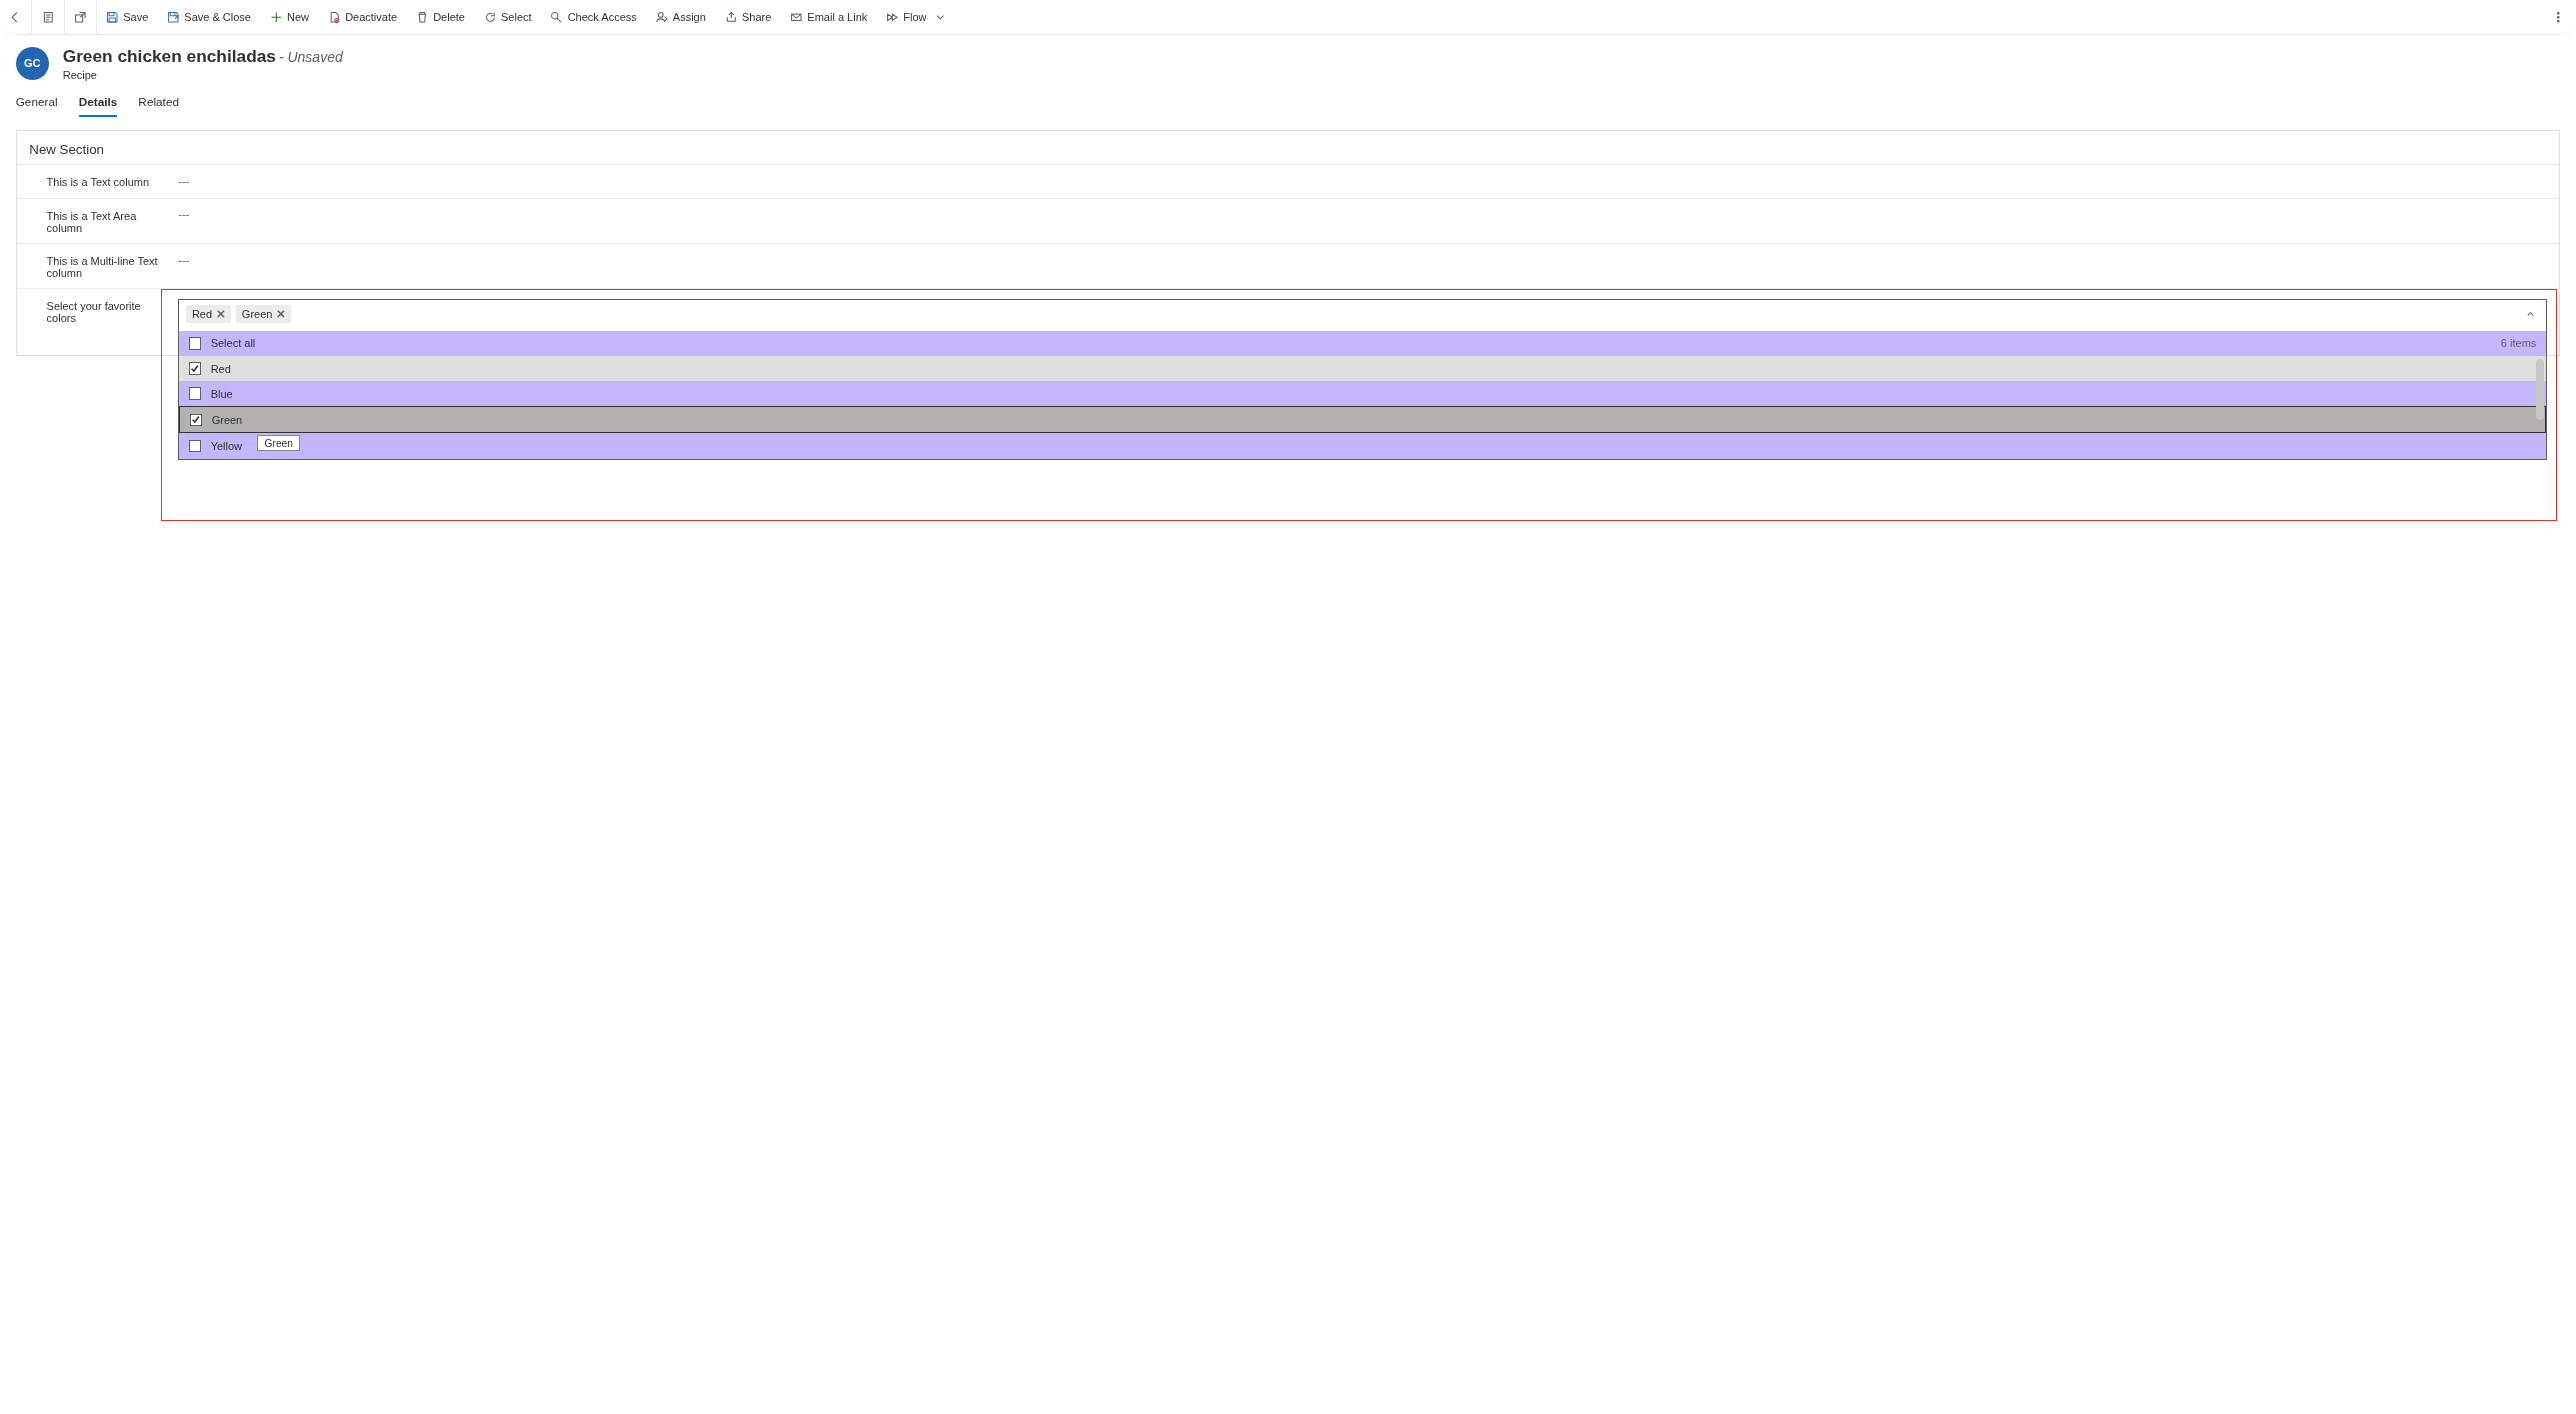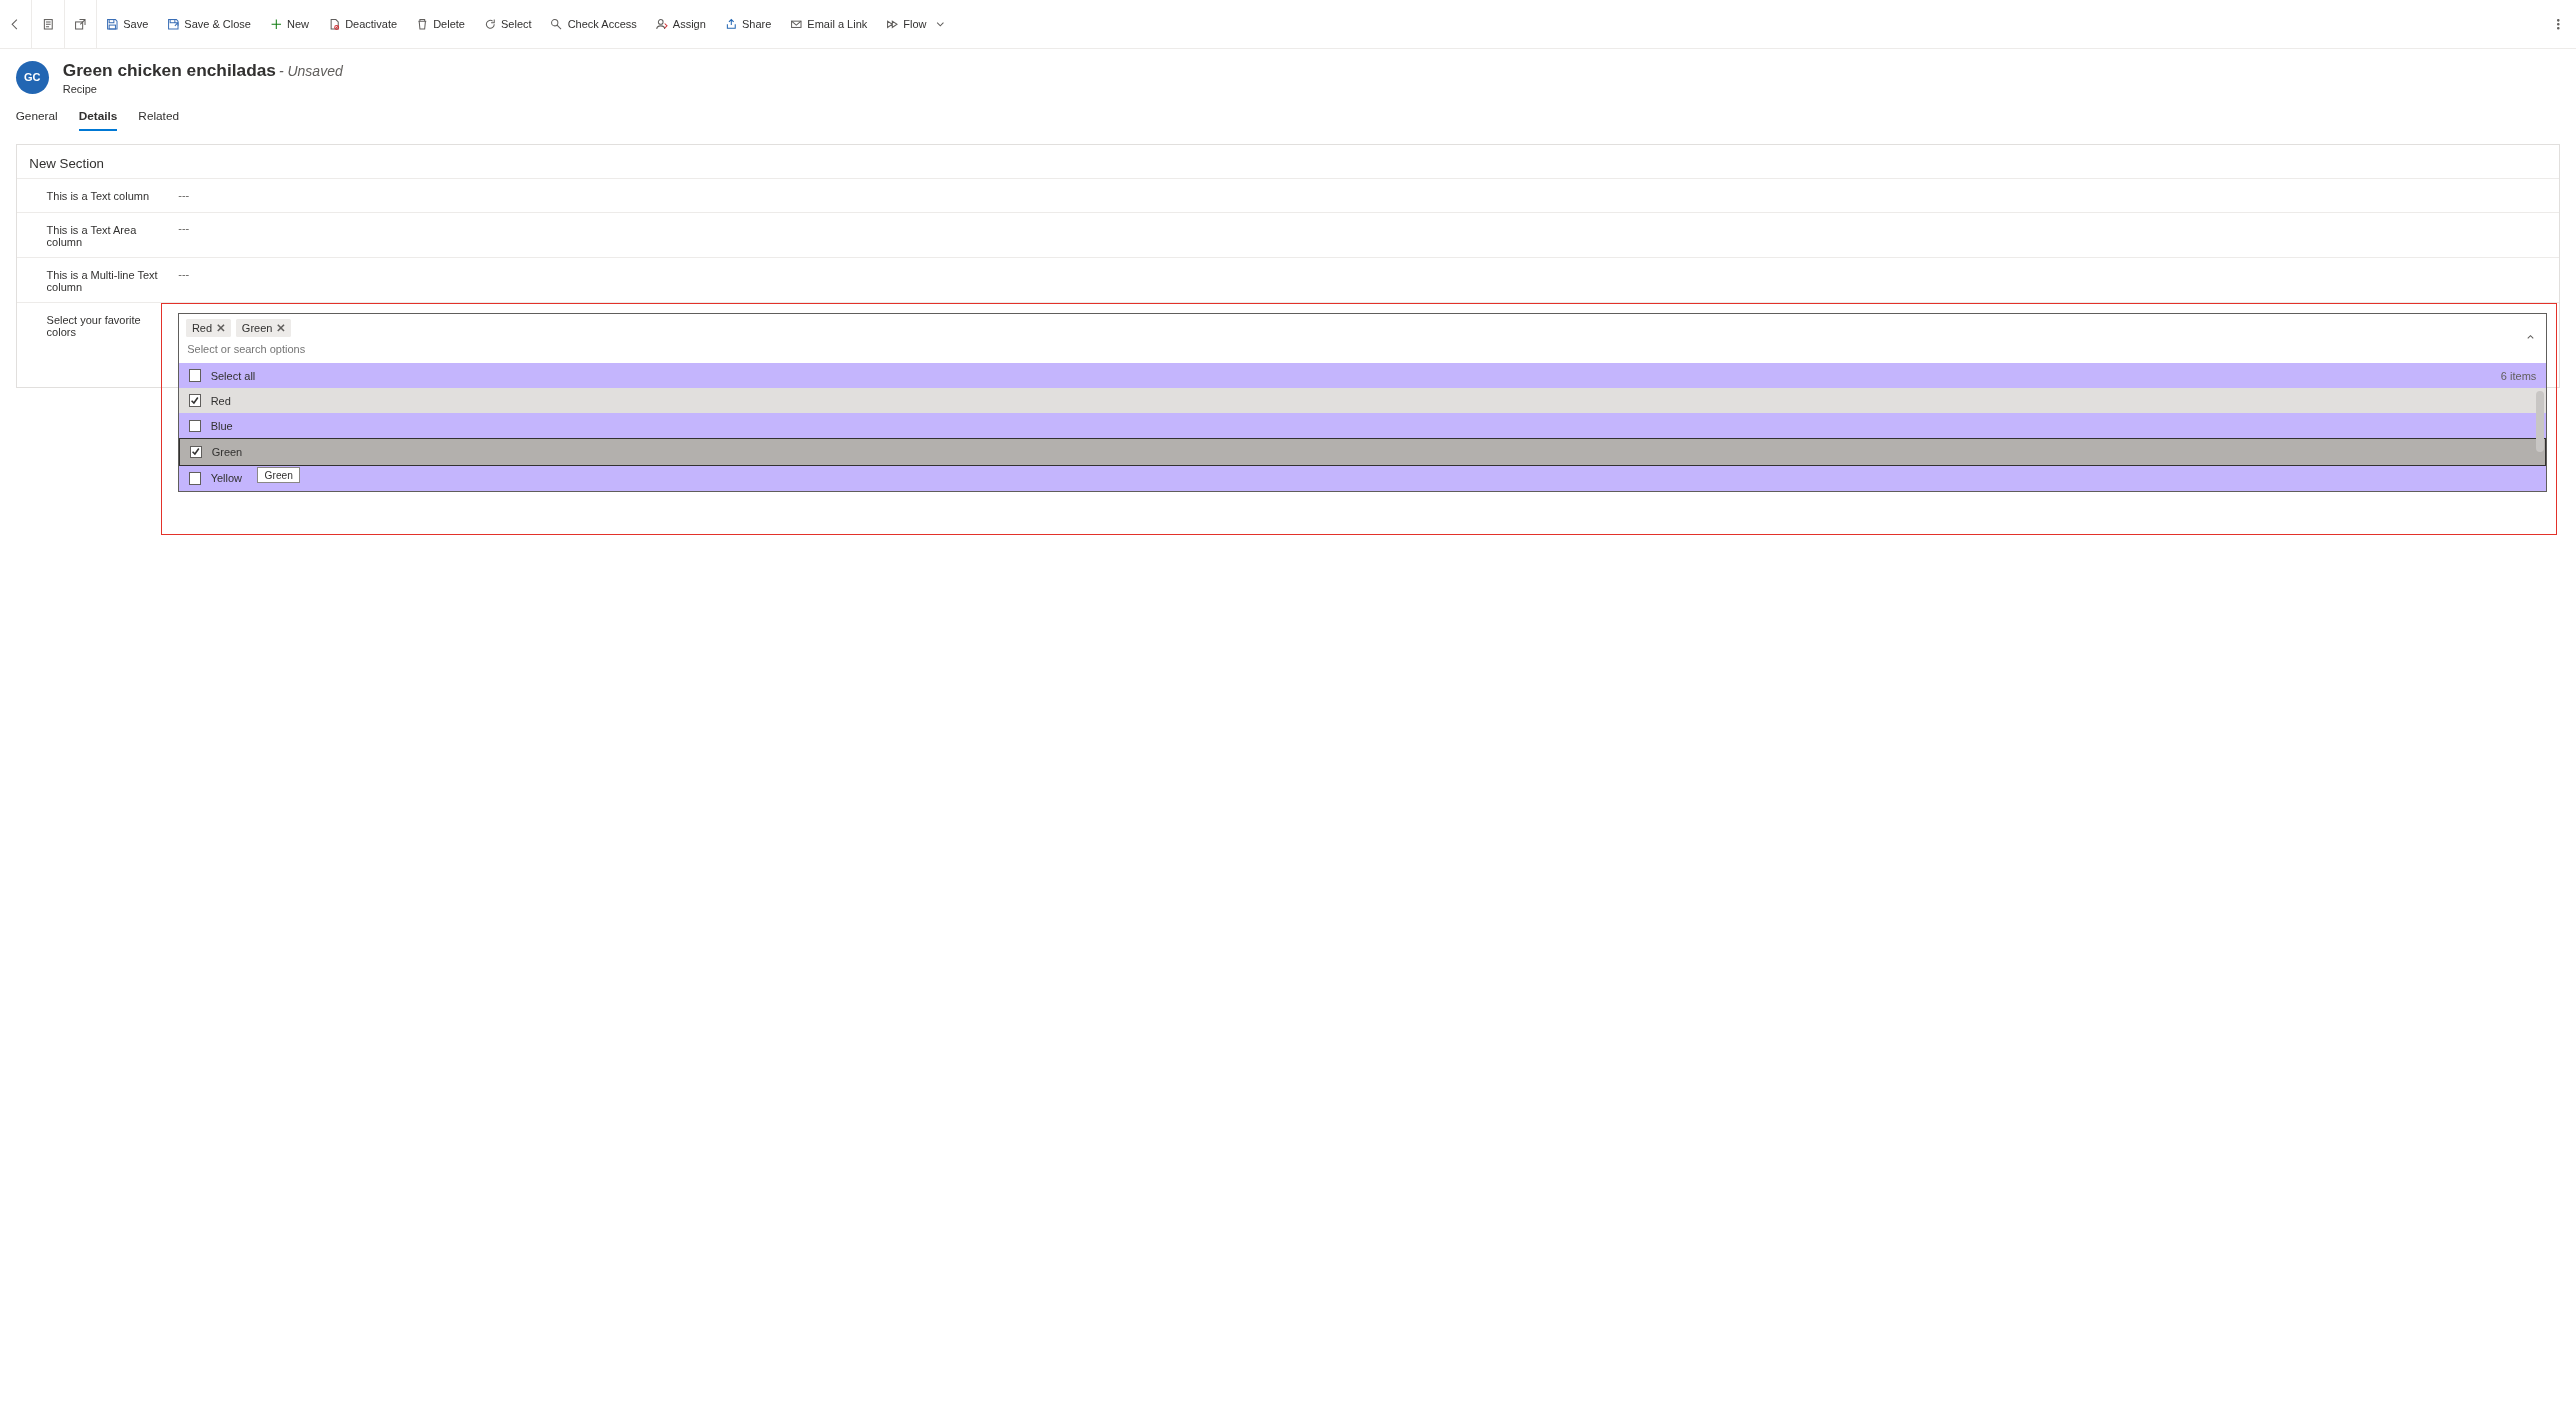--- a/index.html
+++ b/index.html
@@ -1,20 +1,20 @@
 <!DOCTYPE html>
 <html><head>
 <meta charset="utf-8">
 <style>
   * { box-sizing: border-box; margin: 0; padding: 0; }
   html, body { width: 100%; height: 100%; font-family: "Segoe UI", Arial, sans-serif; font-size: 11px; color: #323130; background: #fff; }
   body { overflow-x: hidden; }
 
   
-  .commandbar { height: 49px; border-bottom: 0.8px solid #edebe9; display: flex; align-items: stretch; }
+  .commandbar { height: 35px; border-bottom: 0.8px solid #edebe9; display: flex; align-items: stretch; border-radius: 15px; }
   .cb-btn { display: flex; align-items: center; gap: 4.7px; padding: 0 9.4px; cursor: pointer; color: #323130; }
   .cb-divider { width: 0.8px; background: #edebe9; }
   .cb-icon { width:12.6px; height:12.6px; display:flex; align-items:center; justify-content:center; color:#605e5c; }
   .cb-icon svg { width:12.6px; height:12.6px; stroke:currentColor; fill:none; stroke-width:1.3; }
   .cb-label { font-size: 11px; white-space: nowrap; }
   .cb-end { margin-left:auto; display:flex; align-items:center; padding:0 11px; cursor:pointer; color:#605e5c;}
 
   
   .record-header { display:flex; align-items:center; gap:14px; padding:11px 15.7px 3.1px 15.7px; }
   .avatar { width:33px; height:33px; border-radius:50%; background:#2266b3; color:#fff; display:flex; align-items:center; justify-content:center; font-size:11px; font-weight:600; }
@@ -273,21 +273,20 @@
             </div>
             <div class="chip">
               <span>Green</span>
               <span class="chip-remove">
                   <svg viewBox="0 0 10 10">
                     <path d="M1 1l8 8M9 1l-8 8"></path>
                   </svg>
                 </span>
             </div>
           </div>
-          <input class="ms-search" placeholder="Select or search options" style="">
           <span class="ms-chevron">
             <svg viewBox="0 0 16 16">
                 <path d="M4 10l4-4 4 4"></path>
               </svg>
           </span>
         </div>
 
         <div class="ms-dropdown">
           <div class="ms-dd-header">
             <div class="ms-dd-header-left">

